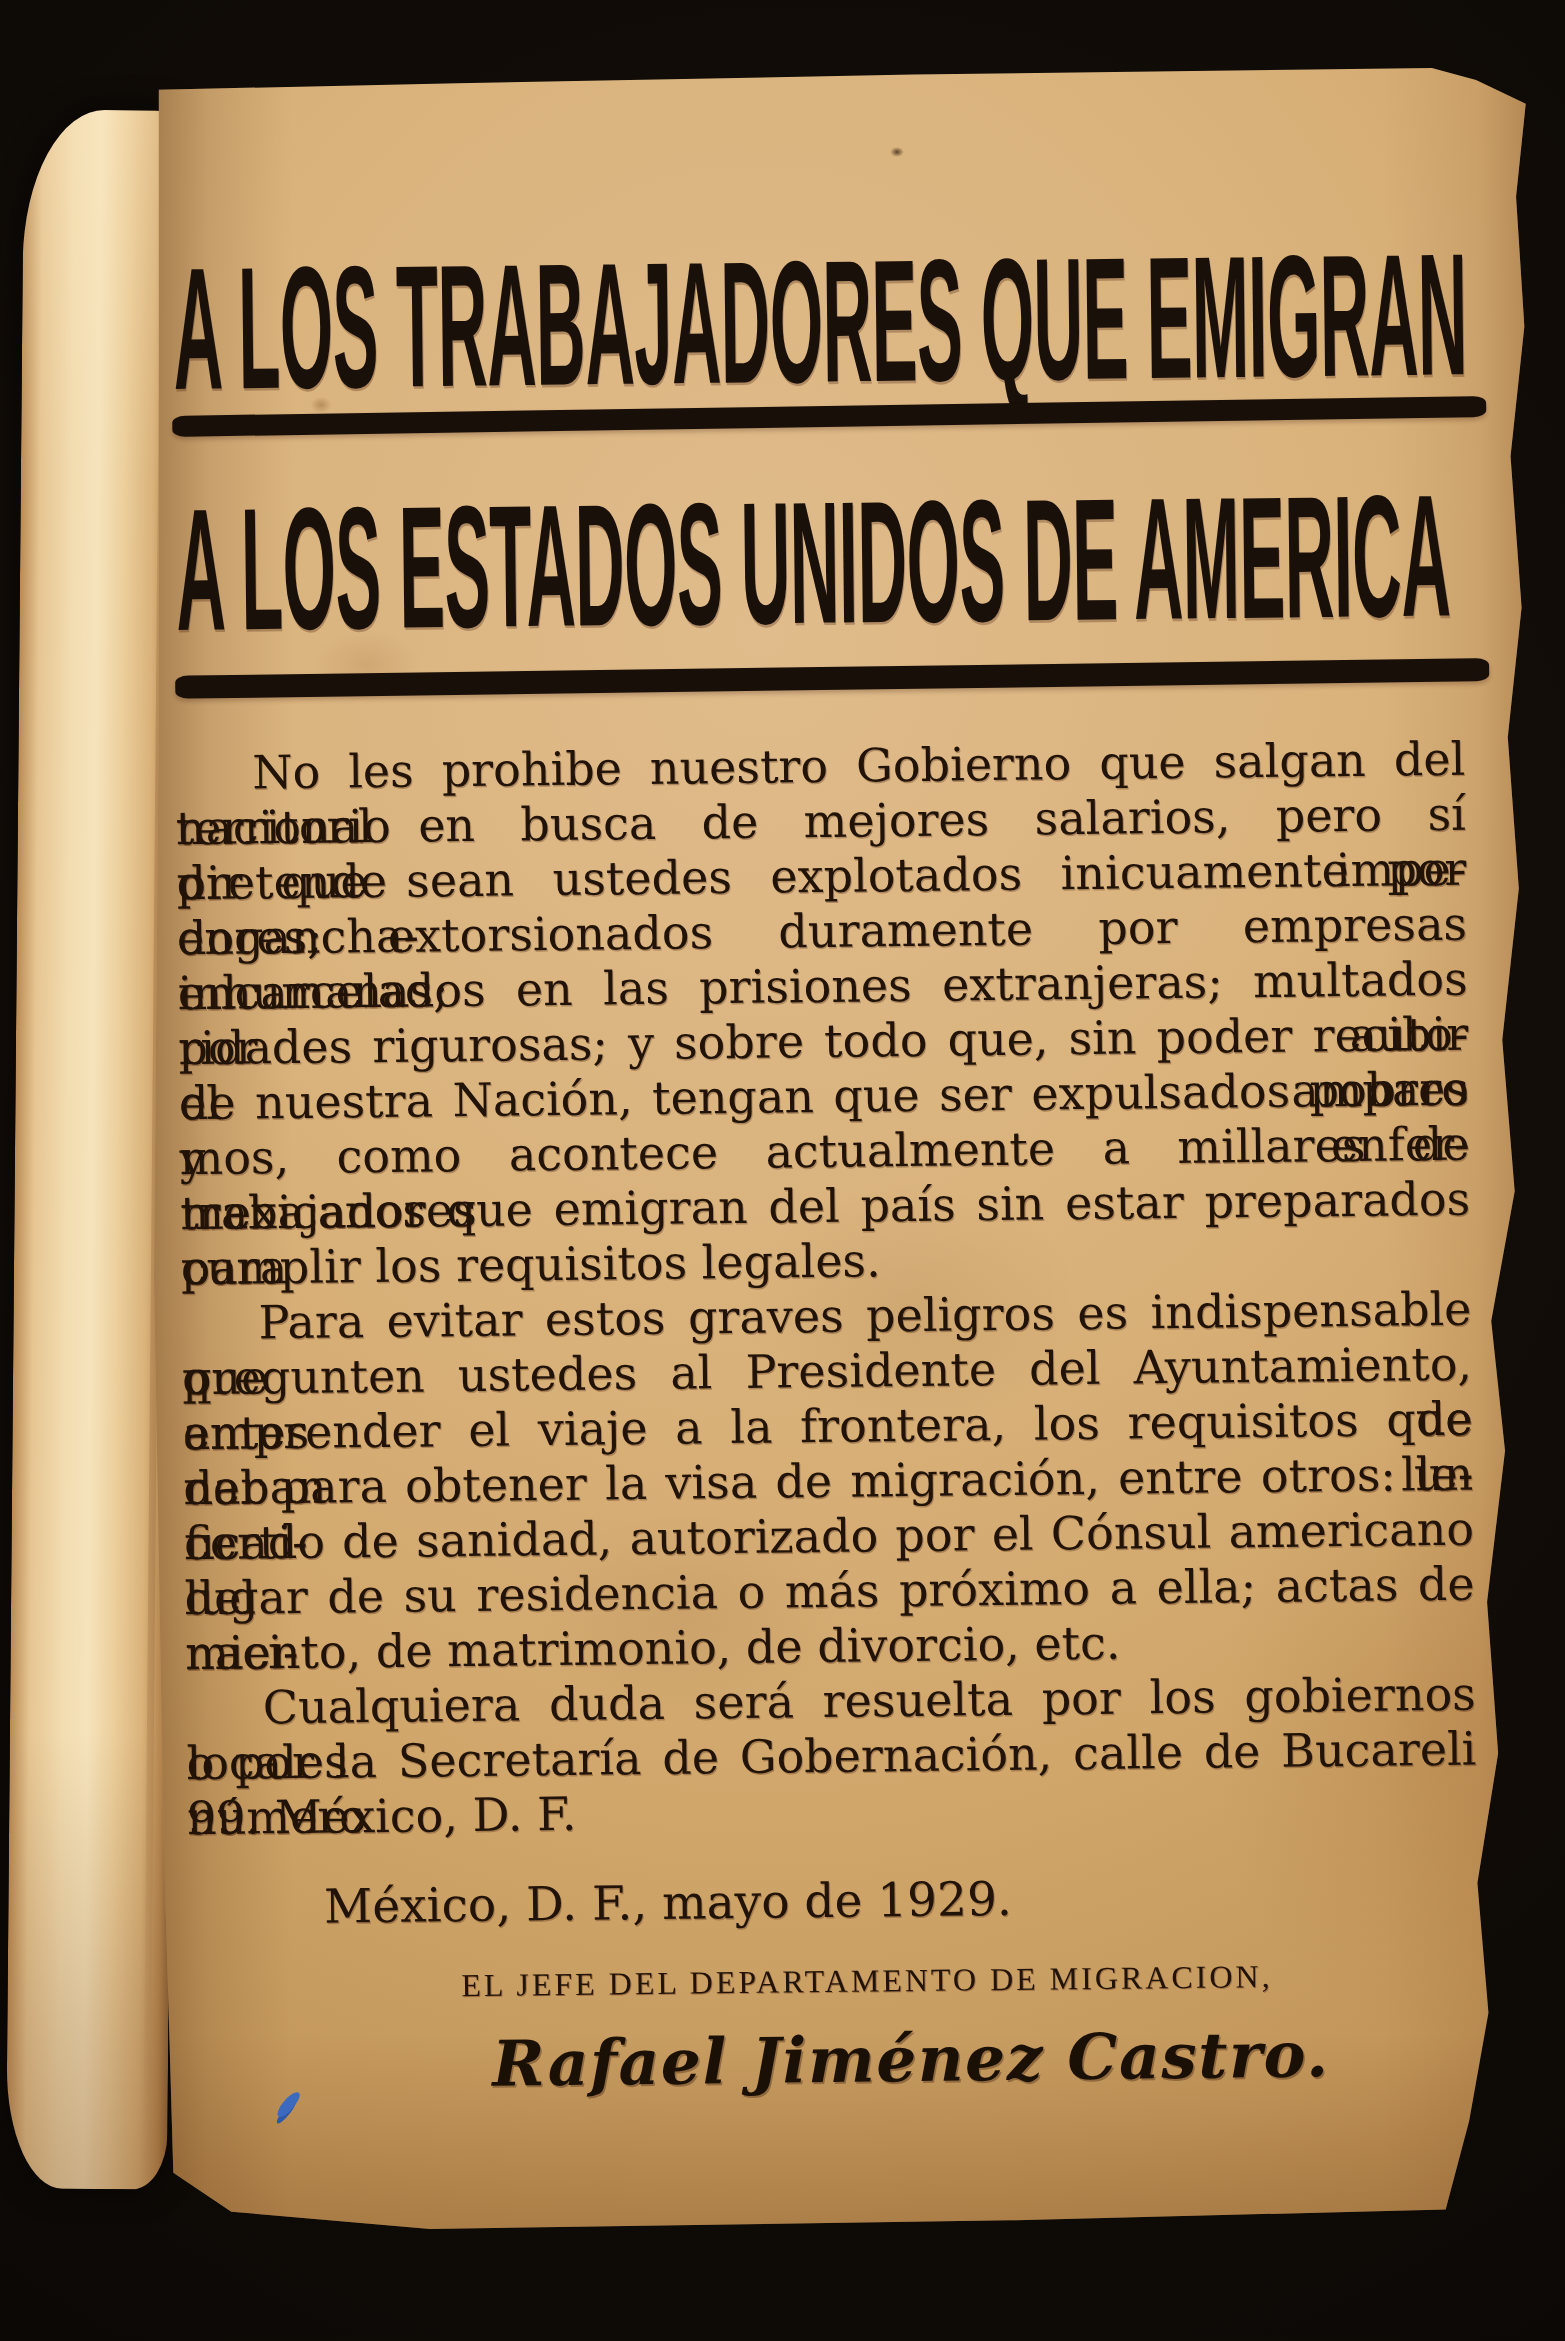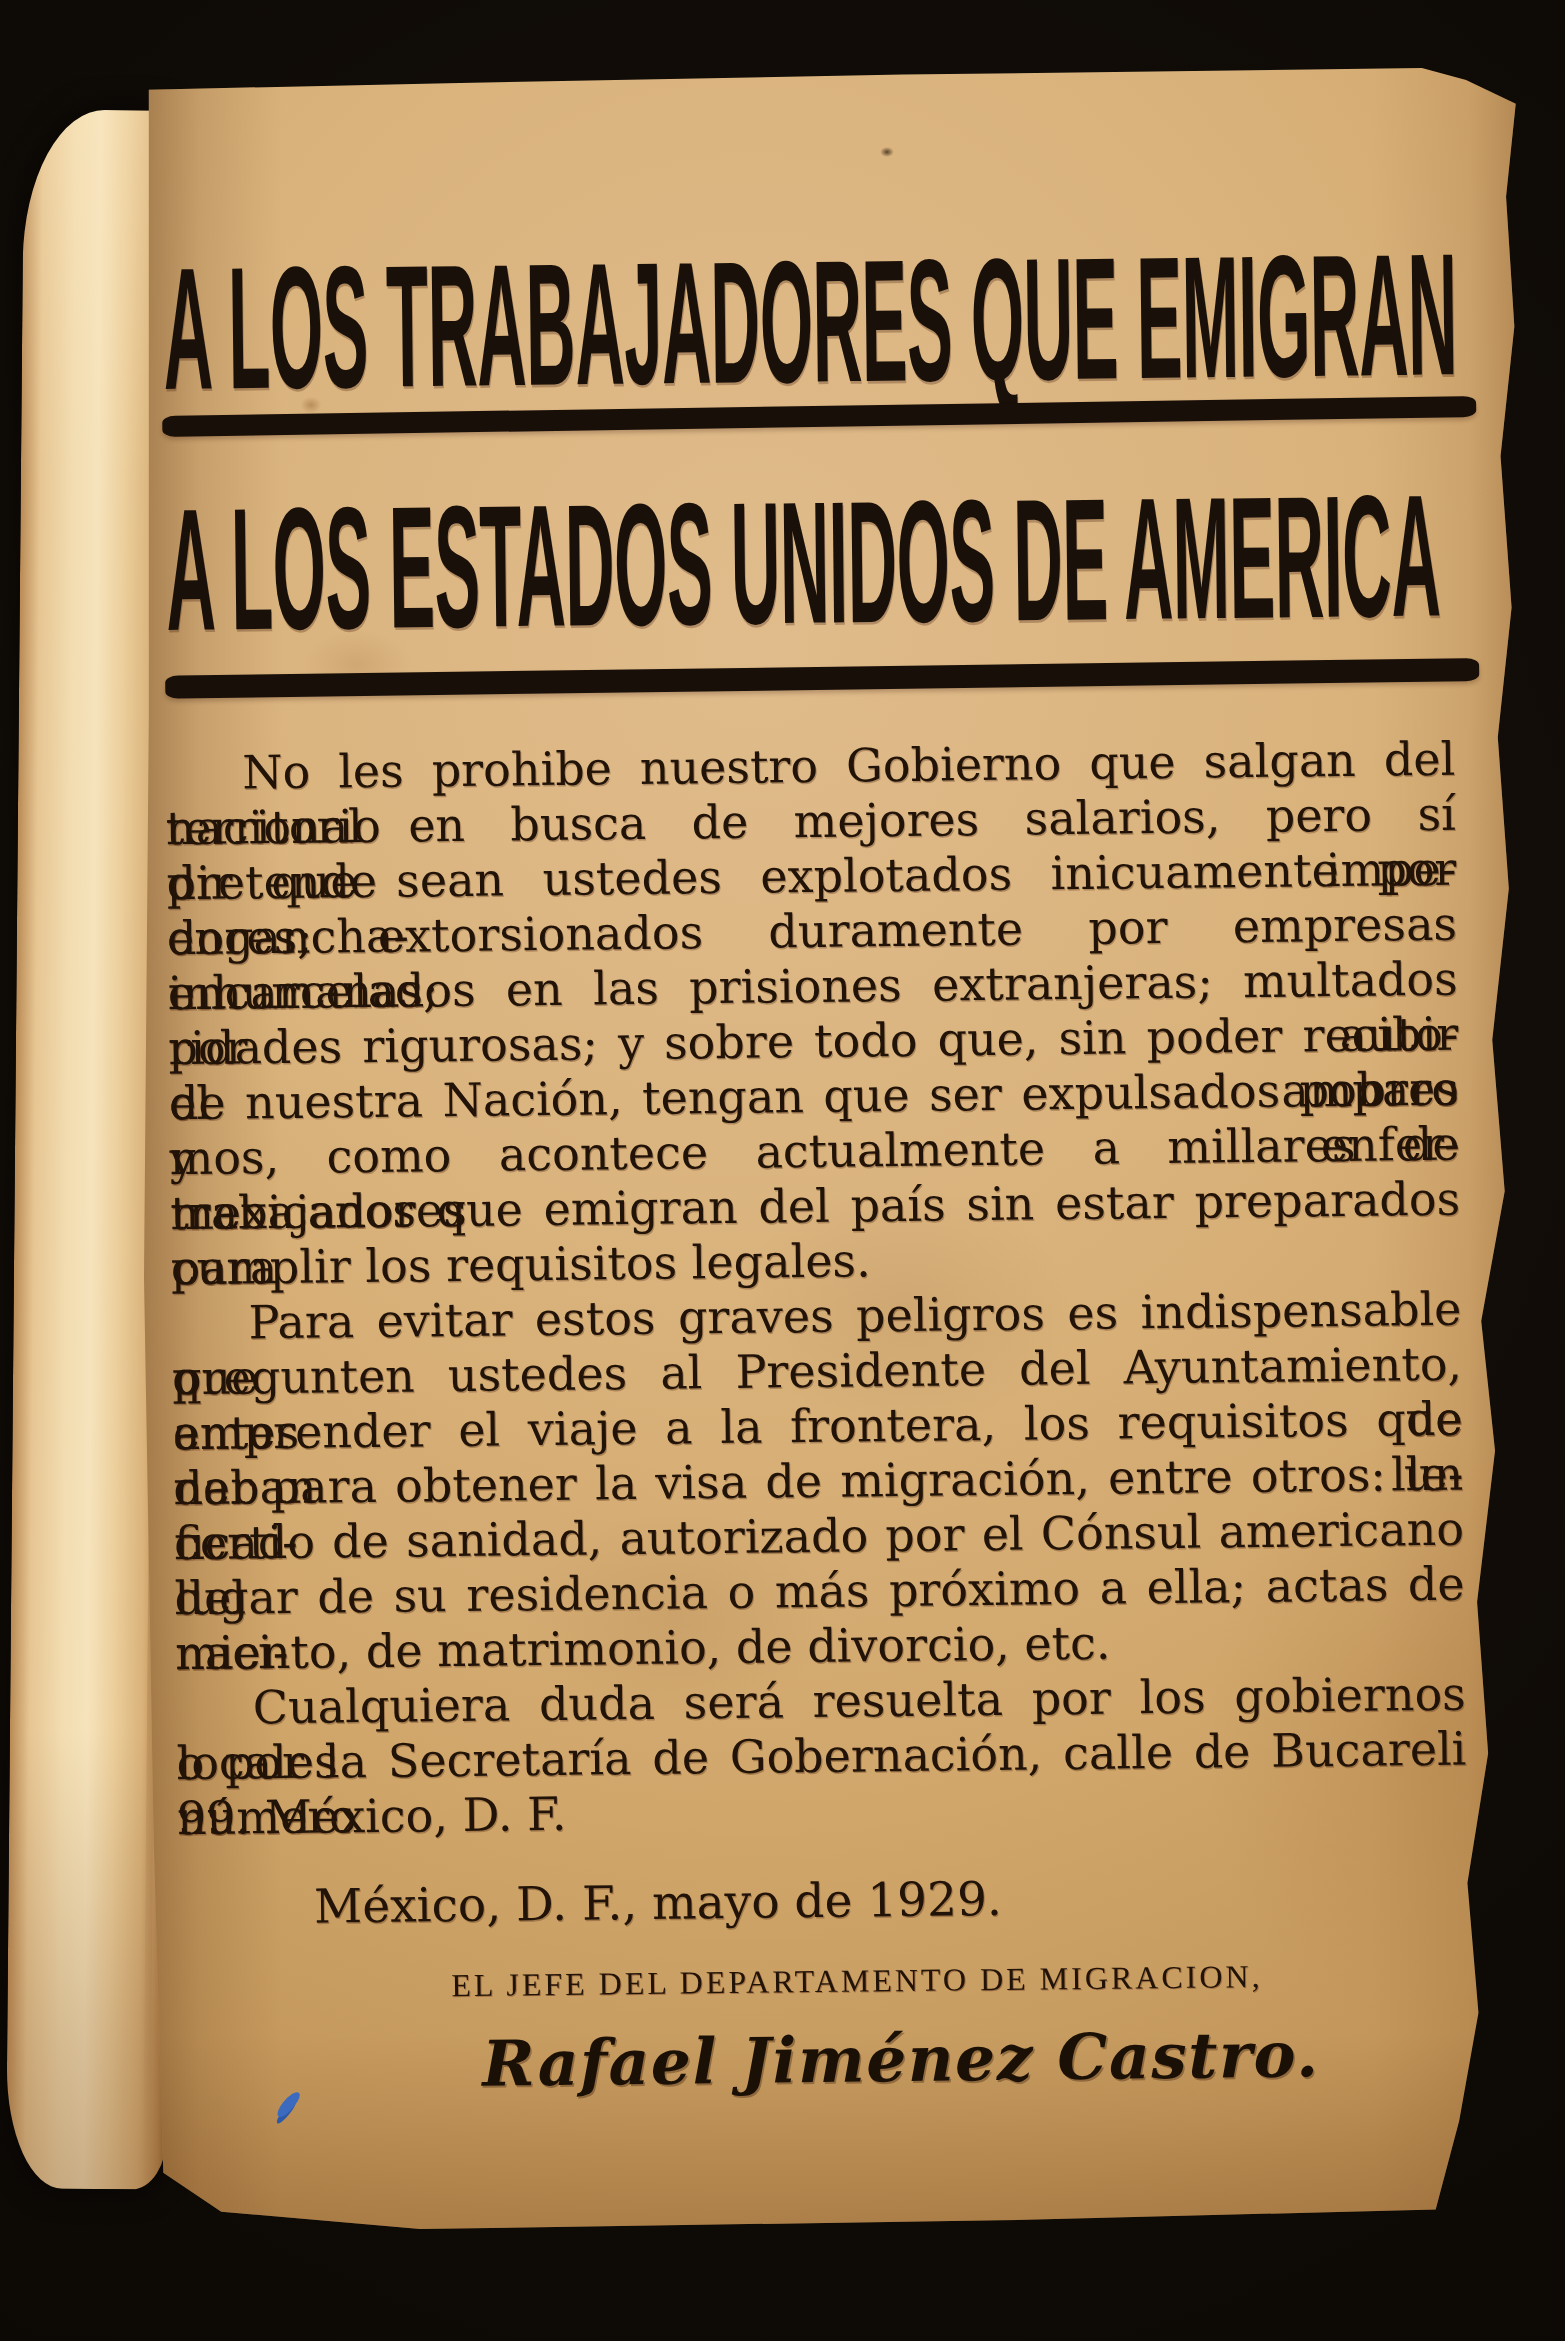--- a/index.html
+++ b/index.html
@@ -19,21 +19,21 @@
     box-shadow:0 0 30px rgba(0,0,0,.6);
     transform:rotate(.5deg);
   }
   .curl::after{
     content:"";position:absolute;top:2%;bottom:1%;right:17px;width:7px;
     background:linear-gradient(180deg, rgba(140,95,50,.0), rgba(140,95,50,.35) 30%, rgba(140,95,50,.3) 70%, rgba(140,95,50,0));
     border-radius:5px;
   }
   
   .page{
-    position:absolute;left:144px;top:67px;width:1380px;height:2162px;
+    position:absolute;left:154px;top:67px;width:1380px;height:2162px;
     background:
       radial-gradient(11px 8px at 743px 85px, rgba(45,26,12,.75), rgba(45,26,12,0) 62%),
       radial-gradient(15px 12px at 167px 338px, rgba(120,70,25,.35), rgba(120,70,25,0) 70%),
       radial-gradient(71px 46px at 213px 597px, rgba(130,80,30,.14), rgba(130,80,30,0) 75%),
       radial-gradient(213px 152px at 759px 1240px, rgba(110,70,30,.10), rgba(110,70,30,0) 80%),
       radial-gradient(192px 132px at 531px 1549px, rgba(110,70,30,.09), rgba(110,70,30,0) 80%),
       radial-gradient(253px 354px at 1276px 1670px, rgba(150,95,40,.18), rgba(150,95,40,0) 85%),
       linear-gradient(90deg, rgba(100,58,22,.42) 0%, rgba(100,58,22,.16) 4%, rgba(100,58,22,0) 10%),
       linear-gradient(270deg, rgba(125,75,30,.38) 0%, rgba(125,75,30,.12) 4%, rgba(125,75,30,0) 11%),
       linear-gradient(0deg, rgba(120,72,30,.30) 0%, rgba(120,72,30,0) 9%),

